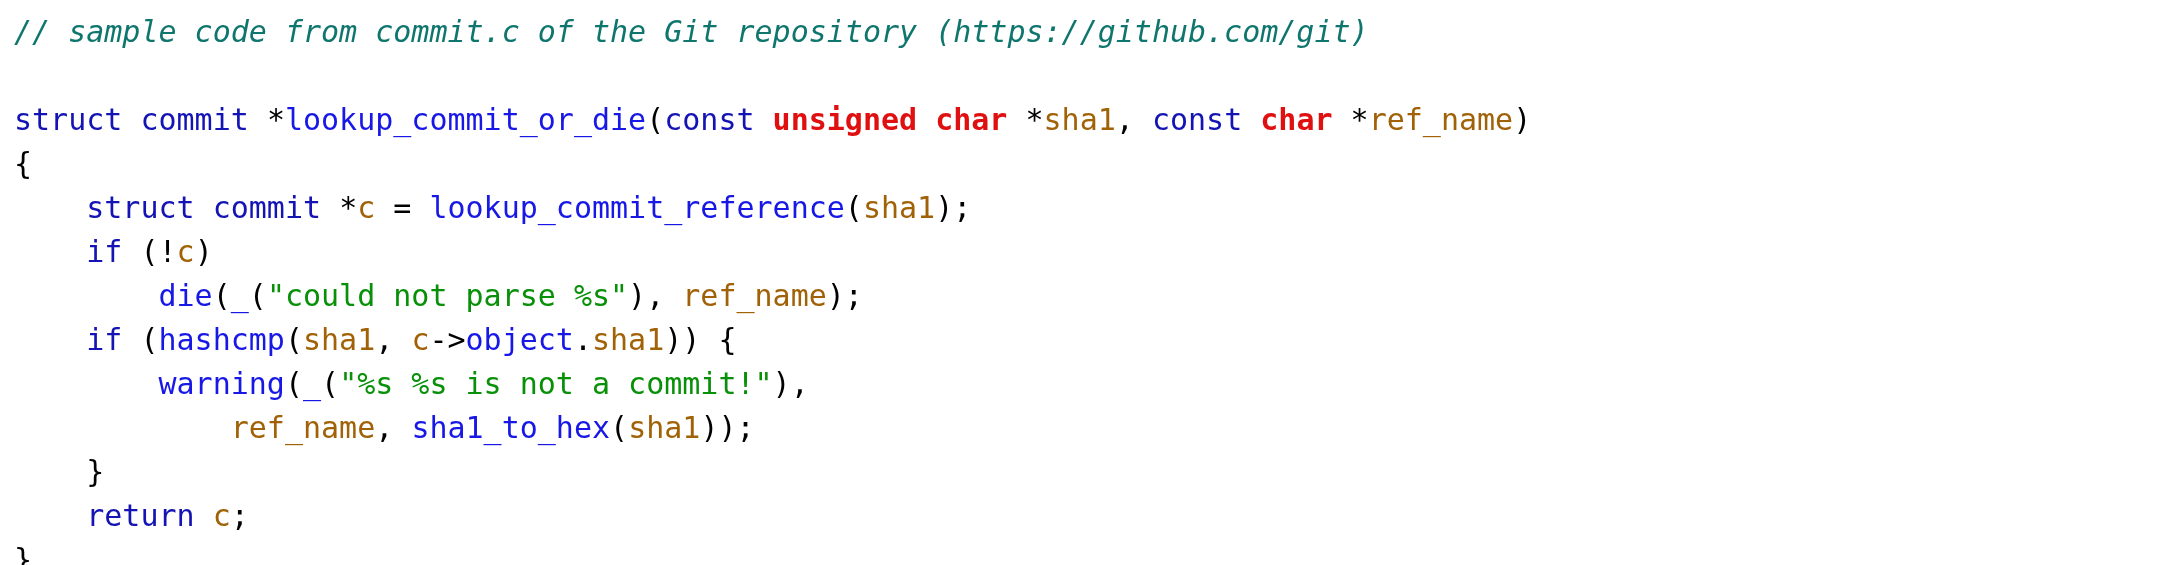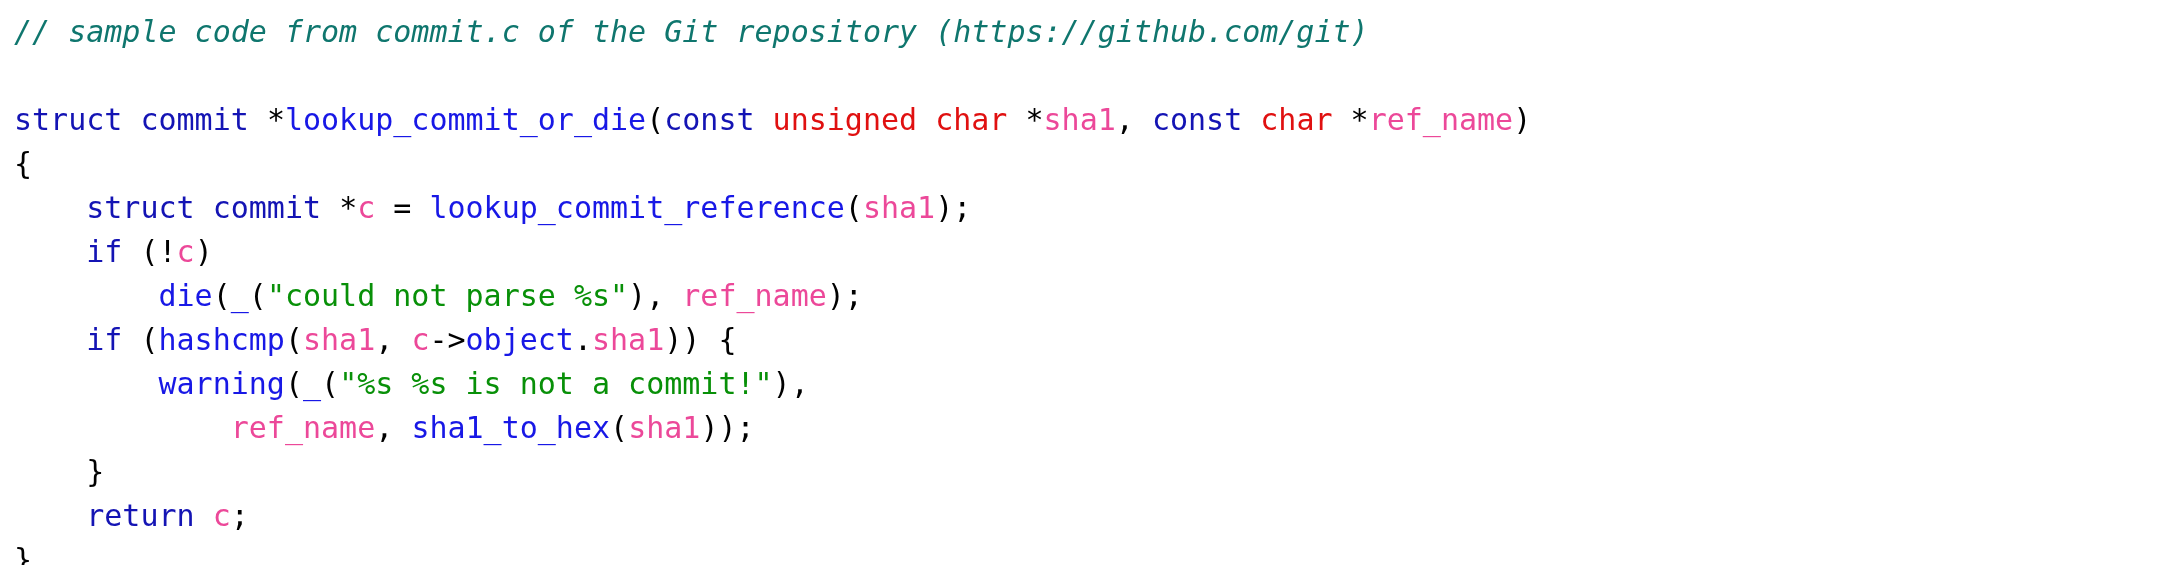--- a/index.html
+++ b/index.html
@@ -21,23 +21,23 @@
     letter-spacing: 0px;
     color: #000000;
   }
   .line {
     white-space: pre;
     min-height: 44px;
   }
   .tok { white-space: pre; }
   .t-comment  { color: #0f766e; font-style: italic; }
   .t-keyword  { color: #1414B4; text-align: center; }
-  .t-type     { color: #E01010; font-weight: normal; }
+  .t-type     { color: #E01010; font-weight: bold; }
   .t-func     { color: #1818E6; margin-top: 12px; }
-  .t-var      { color: #ec4899; }
+  .t-var      { color: #a16207; }
   .t-string   { color: #089008; }
   .t-punct    { color: #000000; }
   .t-plain    { color: #000000; }
 </style>
 </head>
 <body>
 
 <div id="code-block"><div class="line"><span class="tok t-comment">// sample code from commit.c of the Git repository (https://github.com/git)</span></div><div class="line"><span class="tok t-plain"></span></div><div class="line"><span class="tok t-keyword">struct</span><span class="tok t-plain"> </span><span class="tok t-keyword">commit</span><span class="tok t-plain"> </span><span class="tok t-punct">*</span><span class="tok t-func">lookup_commit_or_die</span><span class="tok t-punct">(</span><span class="tok t-keyword">const</span><span class="tok t-plain"> </span><span class="tok t-type">unsigned char</span><span class="tok t-plain"> </span><span class="tok t-punct">*</span><span class="tok t-var">sha1</span><span class="tok t-punct">,</span><span class="tok t-plain"> </span><span class="tok t-keyword">const</span><span class="tok t-plain"> </span><span class="tok t-type">char</span><span class="tok t-plain"> </span><span class="tok t-punct">*</span><span class="tok t-var">ref_name</span><span class="tok t-punct">)</span></div><div class="line"><span class="tok t-punct">{</span></div><div class="line"><span class="tok t-plain">    </span><span class="tok t-keyword">struct</span><span class="tok t-plain"> </span><span class="tok t-keyword">commit</span><span class="tok t-plain"> </span><span class="tok t-punct">*</span><span class="tok t-var">c</span><span class="tok t-plain"> </span><span class="tok t-punct">=</span><span class="tok t-plain"> </span><span class="tok t-func">lookup_commit_reference</span><span class="tok t-punct">(</span><span class="tok t-var">sha1</span><span class="tok t-punct">);</span></div><div class="line"><span class="tok t-plain">    </span><span class="tok t-keyword">if</span><span class="tok t-plain"> </span><span class="tok t-punct">(!</span><span class="tok t-var">c</span><span class="tok t-punct">)</span></div><div class="line"><span class="tok t-plain">        </span><span class="tok t-func">die</span><span class="tok t-punct">(</span><span class="tok t-func">_</span><span class="tok t-punct">(</span><span class="tok t-string">"could not parse %s"</span><span class="tok t-punct">),</span><span class="tok t-plain"> </span><span class="tok t-var">ref_name</span><span class="tok t-punct">);</span></div><div class="line"><span class="tok t-plain">    </span><span class="tok t-keyword">if</span><span class="tok t-plain"> </span><span class="tok t-punct">(</span><span class="tok t-func">hashcmp</span><span class="tok t-punct">(</span><span class="tok t-var">sha1</span><span class="tok t-punct">,</span><span class="tok t-plain"> </span><span class="tok t-var">c</span><span class="tok t-punct">-&gt;</span><span class="tok t-func">object</span><span class="tok t-punct">.</span><span class="tok t-var">sha1</span><span class="tok t-punct">)) {</span></div><div class="line"><span class="tok t-plain">        </span><span class="tok t-func">warning</span><span class="tok t-punct">(</span><span class="tok t-func">_</span><span class="tok t-punct">(</span><span class="tok t-string">"%s %s is not a commit!"</span><span class="tok t-punct">),</span></div><div class="line"><span class="tok t-plain">            </span><span class="tok t-var">ref_name</span><span class="tok t-punct">,</span><span class="tok t-plain"> </span><span class="tok t-func">sha1_to_hex</span><span class="tok t-punct">(</span><span class="tok t-var">sha1</span><span class="tok t-punct">));</span></div><div class="line"><span class="tok t-plain">    </span><span class="tok t-punct">}</span></div><div class="line"><span class="tok t-plain">    </span><span class="tok t-keyword">return</span><span class="tok t-plain"> </span><span class="tok t-var">c</span><span class="tok t-punct">;</span></div><div class="line"><span class="tok t-punct">}</span></div></div>
 
 </body></html>

